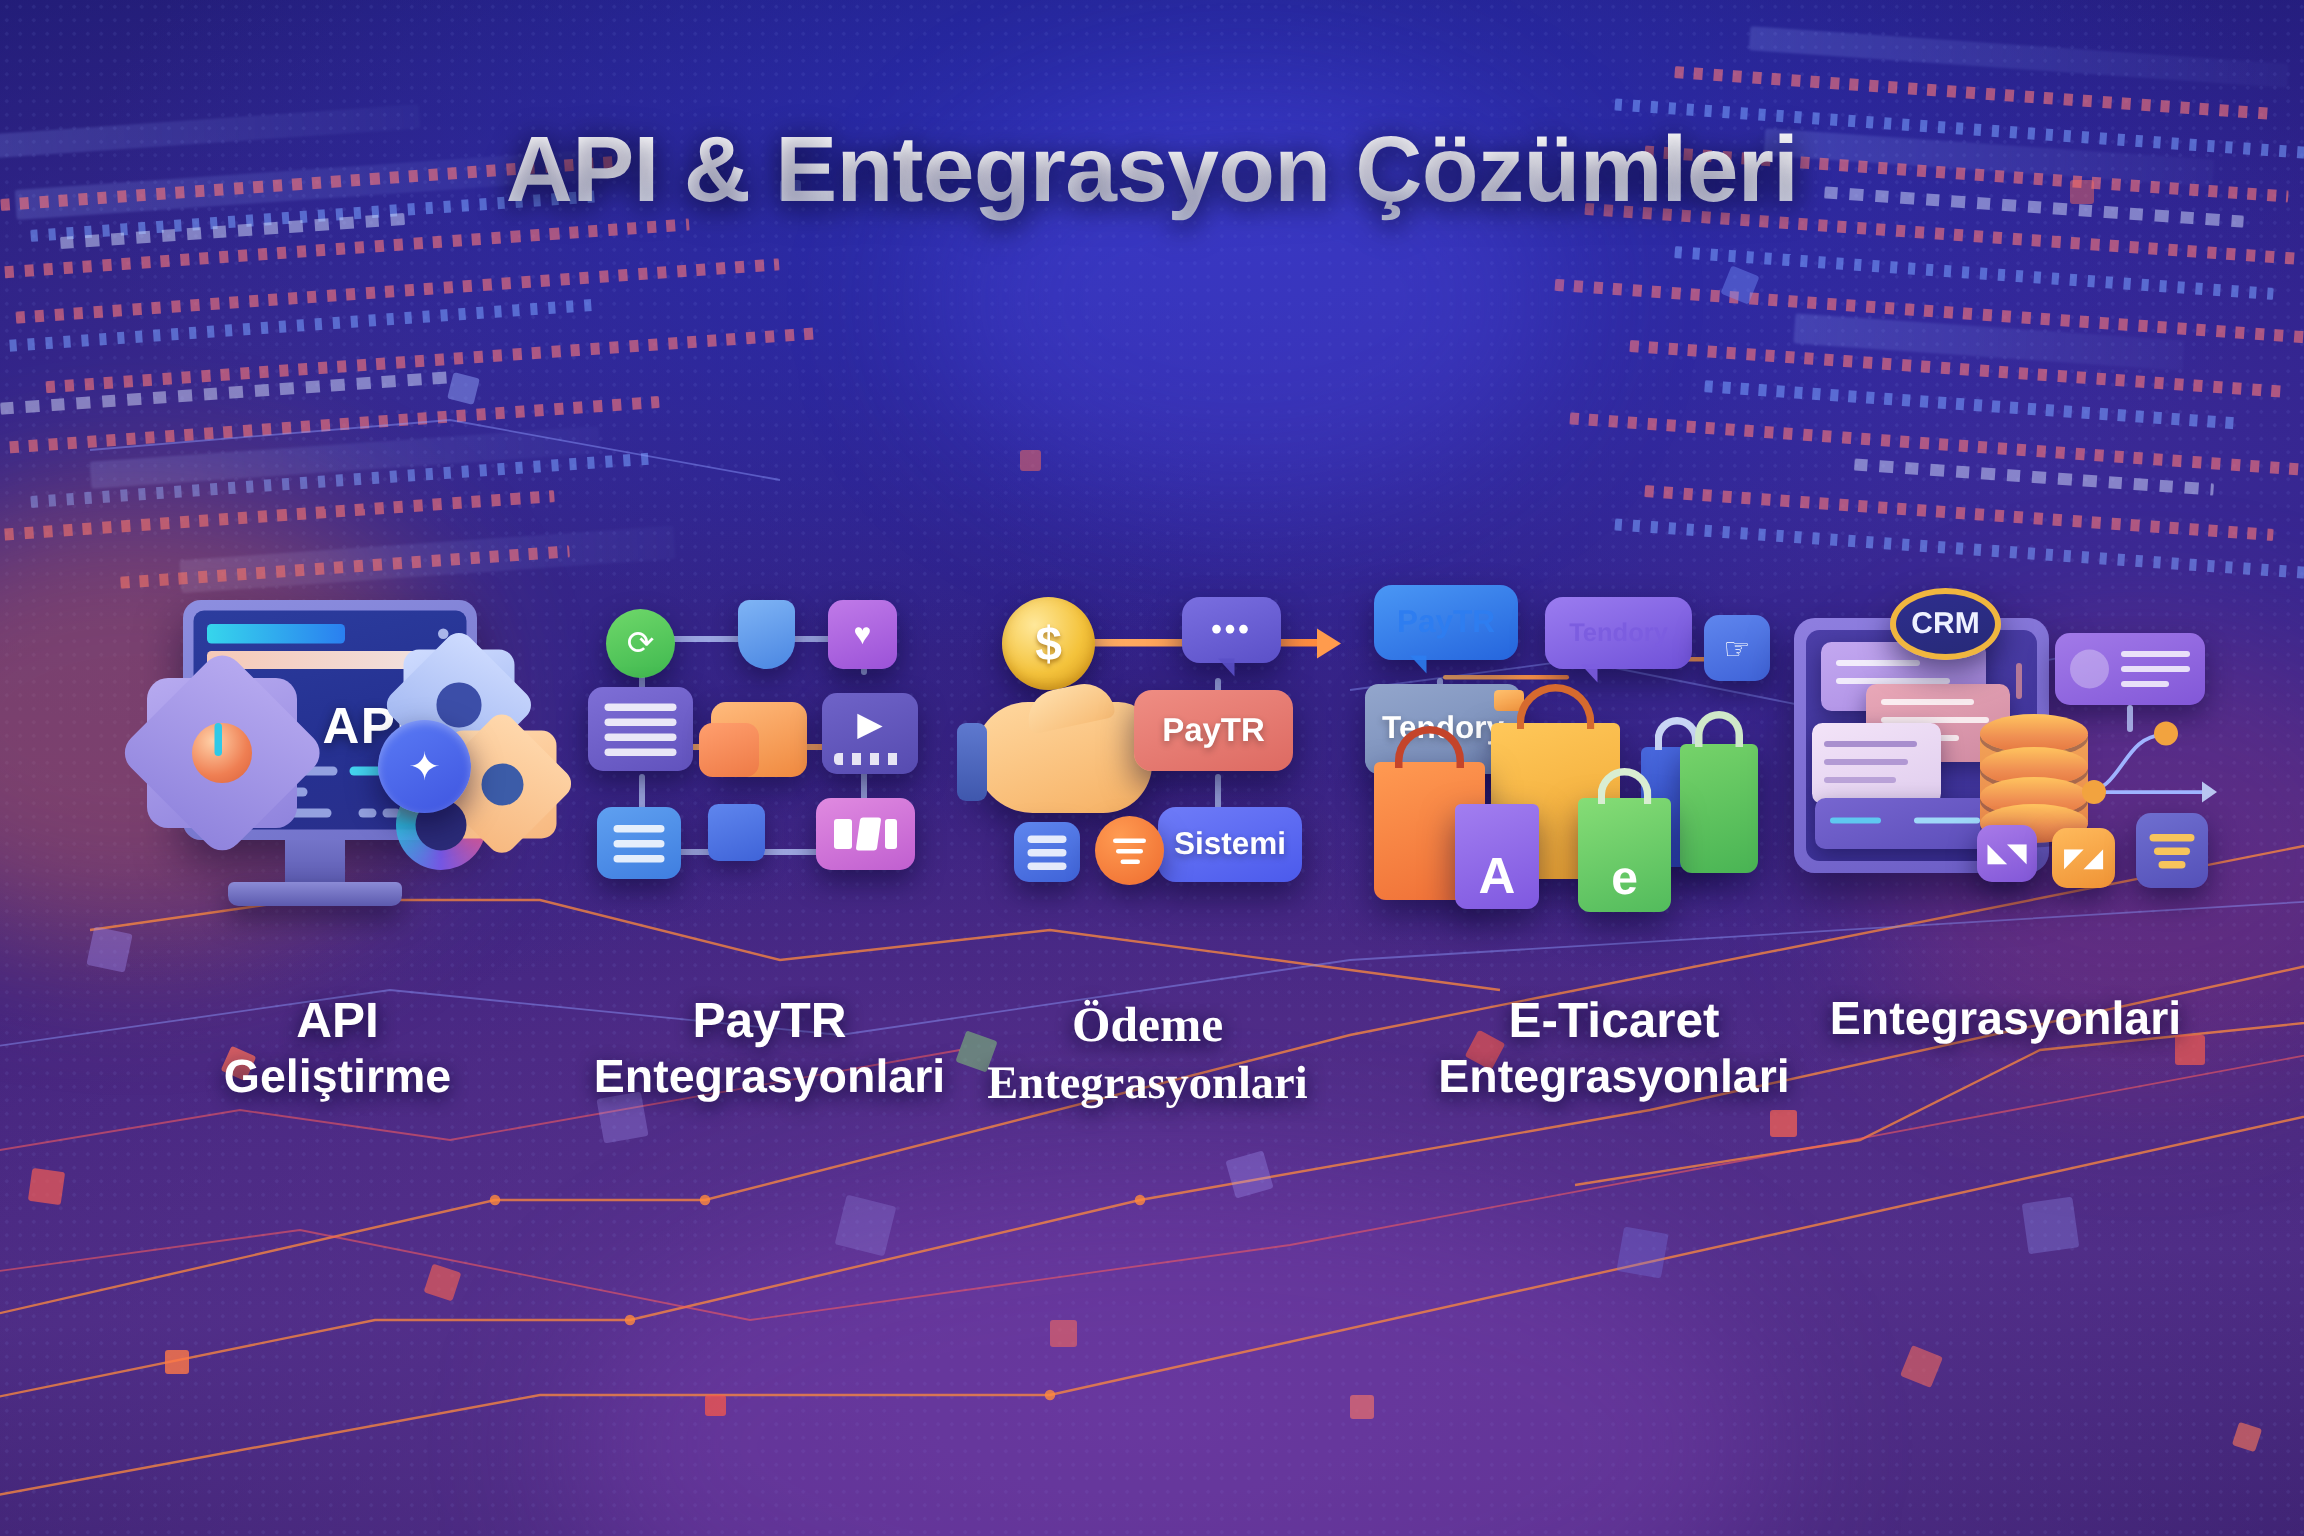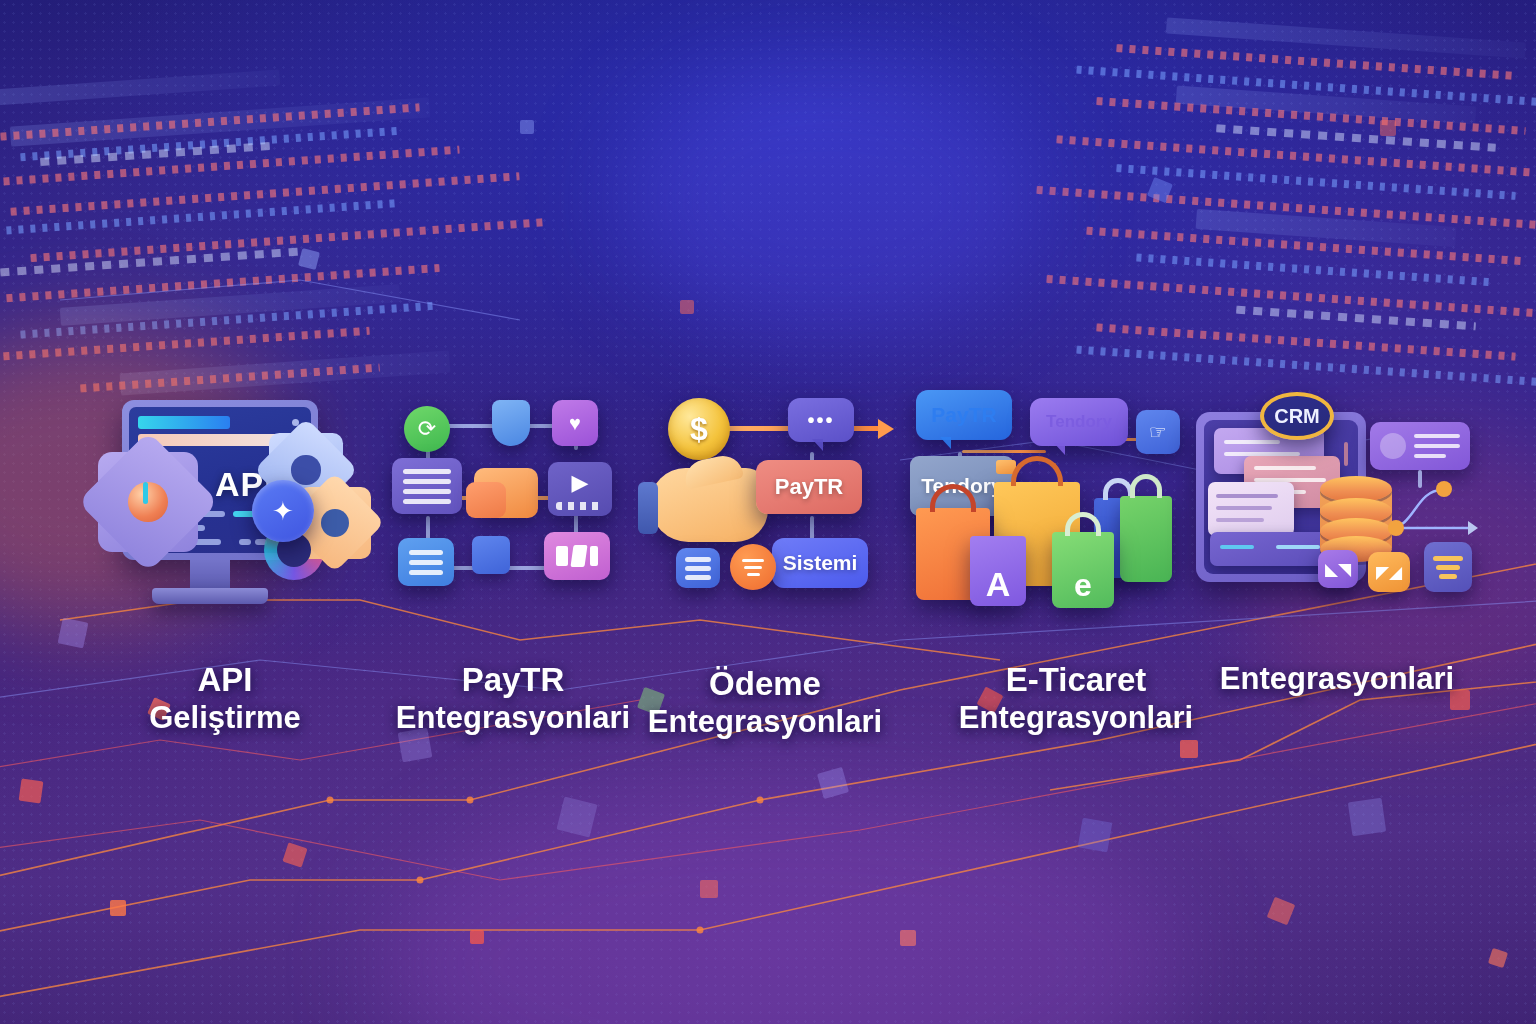--- a/index.html
+++ b/index.html
@@ -325,20 +325,21 @@
     <div class="sq" style="left:1450px; top:690px; width:20px; height:20px; background:rgba(255,95,75,.65);"></div>
     <div class="sq" style="left:1490px; top:950px; width:16px; height:16px; background:rgba(255,120,90,.6); transform:rotate(18deg);"></div>
     <div class="sq" style="left:300px; top:250px; width:18px; height:18px; background:rgba(150,170,255,.45); transform:rotate(14deg);"></div>
     <div class="sq" style="left:680px; top:300px; width:14px; height:14px; background:rgba(255,110,90,.5);"></div>
     <div class="sq" style="left:1150px; top:180px; width:20px; height:20px; background:rgba(120,150,255,.4); transform:rotate(22deg);"></div>
     <div class="sq" style="left:1380px; top:120px; width:16px; height:16px; background:rgba(255,110,90,.45);"></div>
     <div class="sq" style="left:520px; top:120px; width:14px; height:14px; background:rgba(150,170,255,.4);"></div>
   </div>
 
   <div class="header">
+    <h1 class="title">API &amp; Entegrasyon Çözümleri</h1>
   </div>
 
   <div class="row">
 
     <div class="group" style="left:112px; top:18px; width:250px; height:240px;">
       <div class="monitor-body" style="position:absolute; left:10px; top:0;">
         <div class="monitor-screen">
           <div class="mon-topbar"></div>
           <div class="mon-dot"></div>
           <div class="mon-bar"></div>
@@ -604,21 +605,21 @@
 
   <div class="captions">
     <div class="caption" style="left:90px; top:16px; width:270px;">
       <span class="cap-l1">API</span>
       <span class="cap-l2">Geliştirme</span>
     </div>
     <div class="caption" style="left:368px; top:16px; width:290px;">
       <span class="cap-l1">PayTR</span>
       <span class="cap-l2">Entegrasyonlari</span>
     </div>
-    <div class="caption" style="left:620px; top:20px; width:290px;">
+    <div class="caption" style="left:620px; top:20px; width:290px;font-family:Liberation Serif, serif;">
       <span class="cap-l1">Ödeme</span>
       <span class="cap-l3">Entegrasyonlari</span>
     </div>
     <div class="caption" style="left:926px; top:16px; width:300px;">
       <span class="cap-l1">E-Ticaret</span>
       <span class="cap-l2">Entegrasyonlari</span>
     </div>
     <div class="caption" style="left:1192px; top:16px; width:290px;">
       <span class="cap-l2">Entegrasyonlari</span>
     </div>

